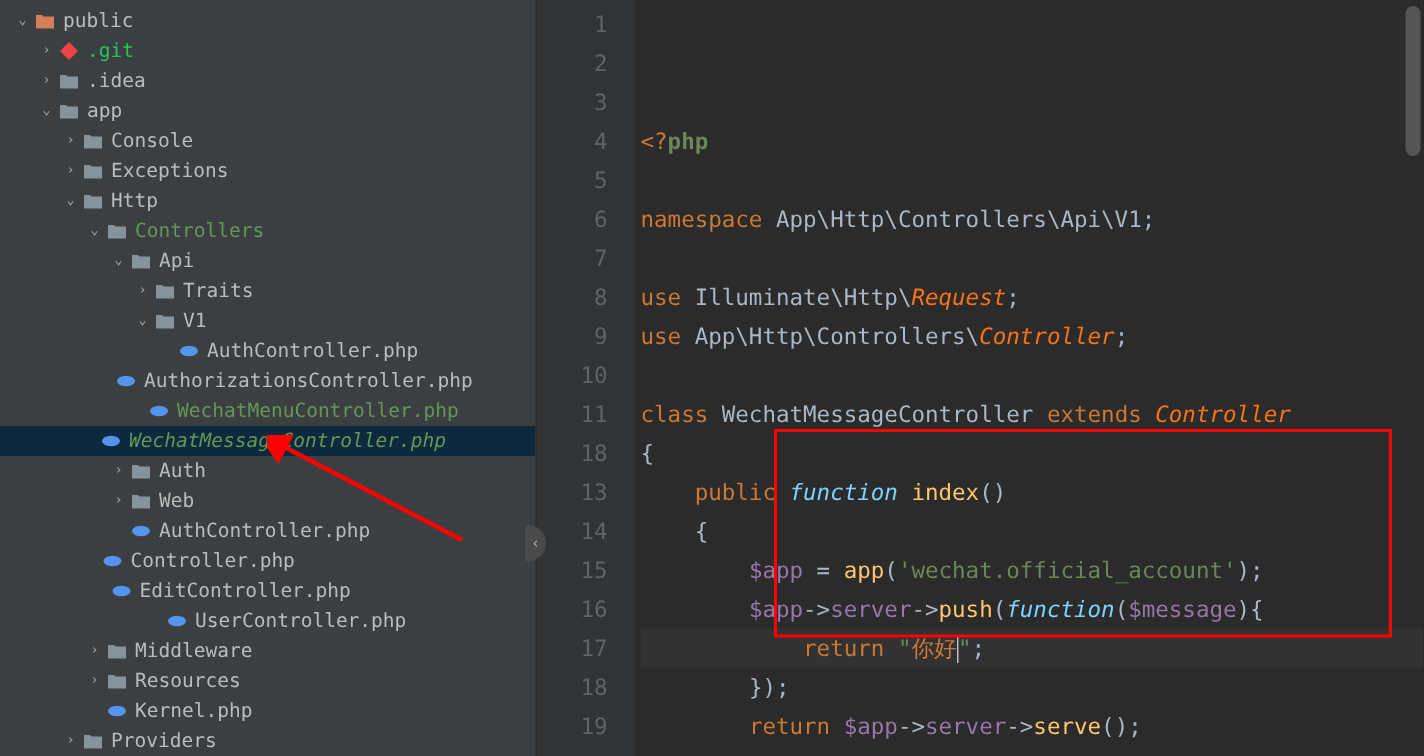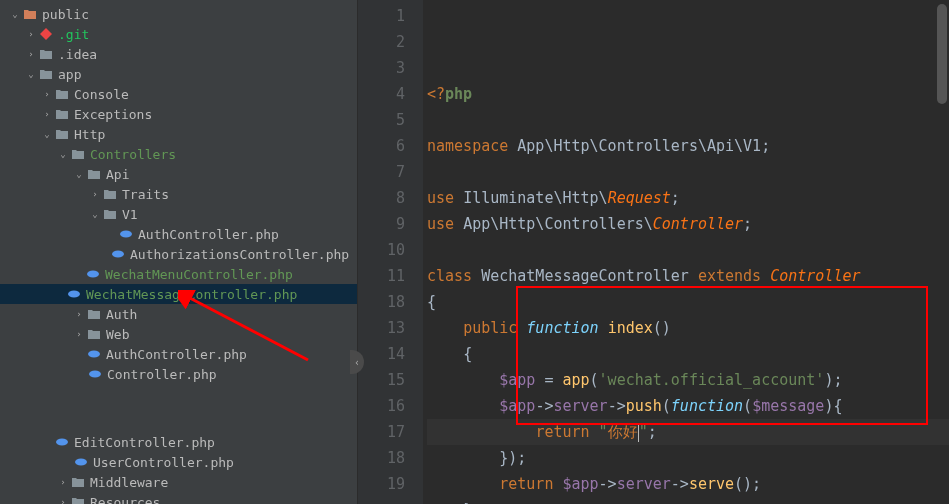--- a/index.html
+++ b/index.html
@@ -229,93 +229,93 @@
     </div>
     <div class="tree-item " style="padding-left: 104px;">
       <span class="chev"></span>
       <span class="icon">
         <svg class="phpfile" width="14" height="12" viewBox="0 0 14 12">
           <ellipse cx="7" cy="6" rx="6" ry="3.5"></ellipse>
         </svg>
       </span>
       <span class="label">AuthController.php</span>
     </div>
+    <div class="tree-item " style="padding-left: 62px;">
+      <span class="chev"></span>
+      <span class="icon">
+        <svg class="phpfile" width="14" height="12" viewBox="0 0 14 12">
+          <ellipse cx="7" cy="6" rx="6" ry="3.5"></ellipse>
+        </svg>
+      </span>
+      <span class="label">AuthorizationsController.php</span>
+    </div>
+    <div class="tree-item " style="padding-left: 84px;">
+      <span class="chev"></span>
+      <span class="icon">
+        <svg class="phpfile" width="14" height="12" viewBox="0 0 14 12">
+          <ellipse cx="7" cy="6" rx="6" ry="3.5"></ellipse>
+        </svg>
+      </span>
+      <span class="label green">WechatMenuController.php</span>
+    </div>
+    <div class="tree-item selected" style="padding-left: 52px; font-style: italic;">
+      <span class="chev"></span>
+      <span class="icon">
+        <svg class="phpfile" width="14" height="12" viewBox="0 0 14 12">
+          <ellipse cx="7" cy="6" rx="6" ry="3.5"></ellipse>
+        </svg>
+      </span>
+      <span class="label green">WechatMessageController.php</span>
+    </div>
+    <div class="tree-item " style="padding-left: 72px;">
+      <span class="chev">›</span>
+      <span class="icon">
+        <svg class="folder" width="14" height="12" viewBox="0 0 14 12">
+          <path d="M1 2 L5 2 L6 3 L13 3 L13 11 L1 11 Z"></path>
+        </svg>
+      </span>
+      <span class="label">Auth</span>
+    </div>
+    <div class="tree-item " style="padding-left: 72px;">
+      <span class="chev">›</span>
+      <span class="icon">
+        <svg class="folder" width="14" height="12" viewBox="0 0 14 12">
+          <path d="M1 2 L5 2 L6 3 L13 3 L13 11 L1 11 Z"></path>
+        </svg>
+      </span>
+      <span class="label">Web</span>
+    </div>
+    <div class="tree-item " style="padding-left: 72px;">
+      <span class="chev"></span>
+      <span class="icon">
+        <svg class="phpfile" width="14" height="12" viewBox="0 0 14 12">
+          <ellipse cx="7" cy="6" rx="6" ry="3.5"></ellipse>
+        </svg>
+      </span>
+      <span class="label">AuthController.php</span>
+    </div>
+    <div class="tree-item " style="padding-left: 53px;">
+      <span class="chev"></span>
+      <span class="icon">
+        <svg class="phpfile" width="14" height="12" viewBox="0 0 14 12">
+          <ellipse cx="7" cy="6" rx="6" ry="3.5"></ellipse>
+        </svg>
+      </span>
+      <span class="label">Controller.php</span>
+    </div>
+    <div class="tree-item " style="padding-left: 59px;">
+      <span class="chev"></span>
+      <span class="icon">
+        <svg class="phpfile" width="14" height="12" viewBox="0 0 14 12">
+          <ellipse cx="7" cy="6" rx="6" ry="3.5"></ellipse>
+        </svg>
+      </span>
+      <span class="label">EditController.php</span>
+    </div>
     <div class="tree-item " style="padding-left: 96px;">
-      <span class="chev"></span>
-      <span class="icon">
-        <svg class="phpfile" width="14" height="12" viewBox="0 0 14 12">
-          <ellipse cx="7" cy="6" rx="6" ry="3.5"></ellipse>
-        </svg>
-      </span>
-      <span class="label">AuthorizationsController.php</span>
-    </div>
-    <div class="tree-item " style="padding-left: 47px; margin-left: 24px;">
-      <span class="chev"></span>
-      <span class="icon">
-        <svg class="phpfile" width="14" height="12" viewBox="0 0 14 12">
-          <ellipse cx="7" cy="6" rx="6" ry="3.5"></ellipse>
-        </svg>
-      </span>
-      <span class="label green">WechatMenuController.php</span>
-    </div>
-    <div class="tree-item selected" style="padding-left: 52px;">
-      <span class="chev"></span>
-      <span class="icon">
-        <svg class="phpfile" width="14" height="12" viewBox="0 0 14 12">
-          <ellipse cx="7" cy="6" rx="6" ry="3.5"></ellipse>
-        </svg>
-      </span>
-      <span class="label green">WechatMessageController.php</span>
-    </div>
-    <div class="tree-item " style="padding-left: 72px;">
-      <span class="chev">›</span>
-      <span class="icon">
-        <svg class="folder" width="14" height="12" viewBox="0 0 14 12">
-          <path d="M1 2 L5 2 L6 3 L13 3 L13 11 L1 11 Z"></path>
-        </svg>
-      </span>
-      <span class="label">Auth</span>
-    </div>
-    <div class="tree-item " style="padding-left: 72px;">
-      <span class="chev">›</span>
-      <span class="icon">
-        <svg class="folder" width="14" height="12" viewBox="0 0 14 12">
-          <path d="M1 2 L5 2 L6 3 L13 3 L13 11 L1 11 Z"></path>
-        </svg>
-      </span>
-      <span class="label">Web</span>
-    </div>
-    <div class="tree-item " style="padding-left: 72px;">
-      <span class="chev"></span>
-      <span class="icon">
-        <svg class="phpfile" width="14" height="12" viewBox="0 0 14 12">
-          <ellipse cx="7" cy="6" rx="6" ry="3.5"></ellipse>
-        </svg>
-      </span>
-      <span class="label">AuthController.php</span>
-    </div>
-    <div class="tree-item " style="padding-left: 73px;">
-      <span class="chev"></span>
-      <span class="icon">
-        <svg class="phpfile" width="14" height="12" viewBox="0 0 14 12">
-          <ellipse cx="7" cy="6" rx="6" ry="3.5"></ellipse>
-        </svg>
-      </span>
-      <span class="label">Controller.php</span>
-    </div>
-    <div class="tree-item " style="padding-left: 40px; margin-top: 48px;">
-      <span class="chev"></span>
-      <span class="icon">
-        <svg class="phpfile" width="14" height="12" viewBox="0 0 14 12">
-          <ellipse cx="7" cy="6" rx="6" ry="3.5"></ellipse>
-        </svg>
-      </span>
-      <span class="label">EditController.php</span>
-    </div>
-    <div class="tree-item " style="padding-left: 59px;">
       <span class="chev"></span>
       <span class="icon">
         <svg class="phpfile" width="14" height="12" viewBox="0 0 14 12">
           <ellipse cx="7" cy="6" rx="6" ry="3.5"></ellipse>
         </svg>
       </span>
       <span class="label">UserController.php</span>
     </div>
     <div class="tree-item " style="padding-left: 56px;">
       <span class="chev">›</span>

